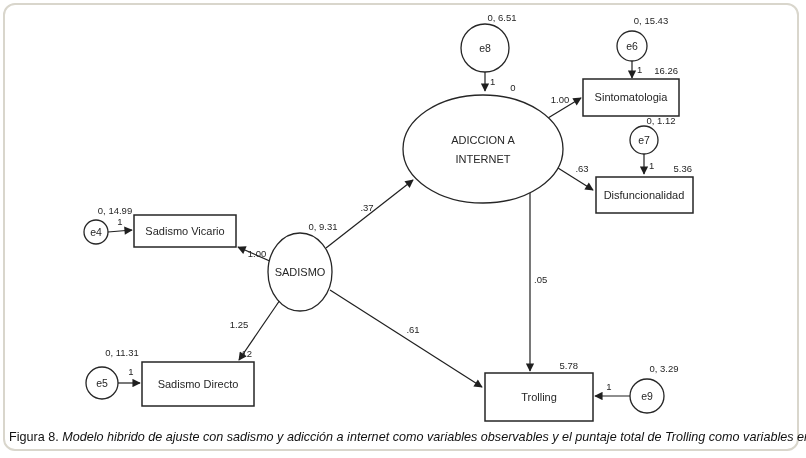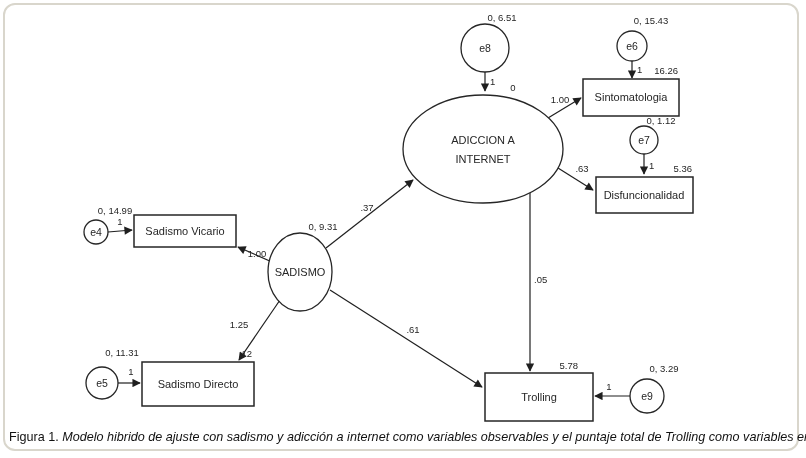--- a/index.html
+++ b/index.html
@@ -107,14 +107,14 @@
   <text class="num-label" x="367" y="211" text-anchor="middle">.37</text>
   <text class="num-label" x="560" y="103" text-anchor="middle">1.00</text>
   <text class="num-label" x="582" y="172" text-anchor="middle">.63</text>
   <text class="num-label" x="534" y="283" text-anchor="start">.05</text>
   <text class="num-label" x="413" y="333" text-anchor="middle">.61</text>
   <text class="num-label" x="257" y="257" text-anchor="middle">1.00</text>
   <text class="num-label" x="239" y="328" text-anchor="middle">1.25</text>
 </svg>
 
 <div class="caption">
-  <span class="prefix">Figura 1.</span><span class="rest"> Modelo hibrido de ajuste con sadismo y adicción a internet como variables observables y el puntaje total de Trolling como variables endógenas.</span>
+  <span class="prefix">Figura 8.</span><span class="rest"> Modelo hibrido de ajuste con sadismo y adicción a internet como variables observables y el puntaje total de Trolling como variables endógenas.</span>
 </div>
 
 </body></html>

